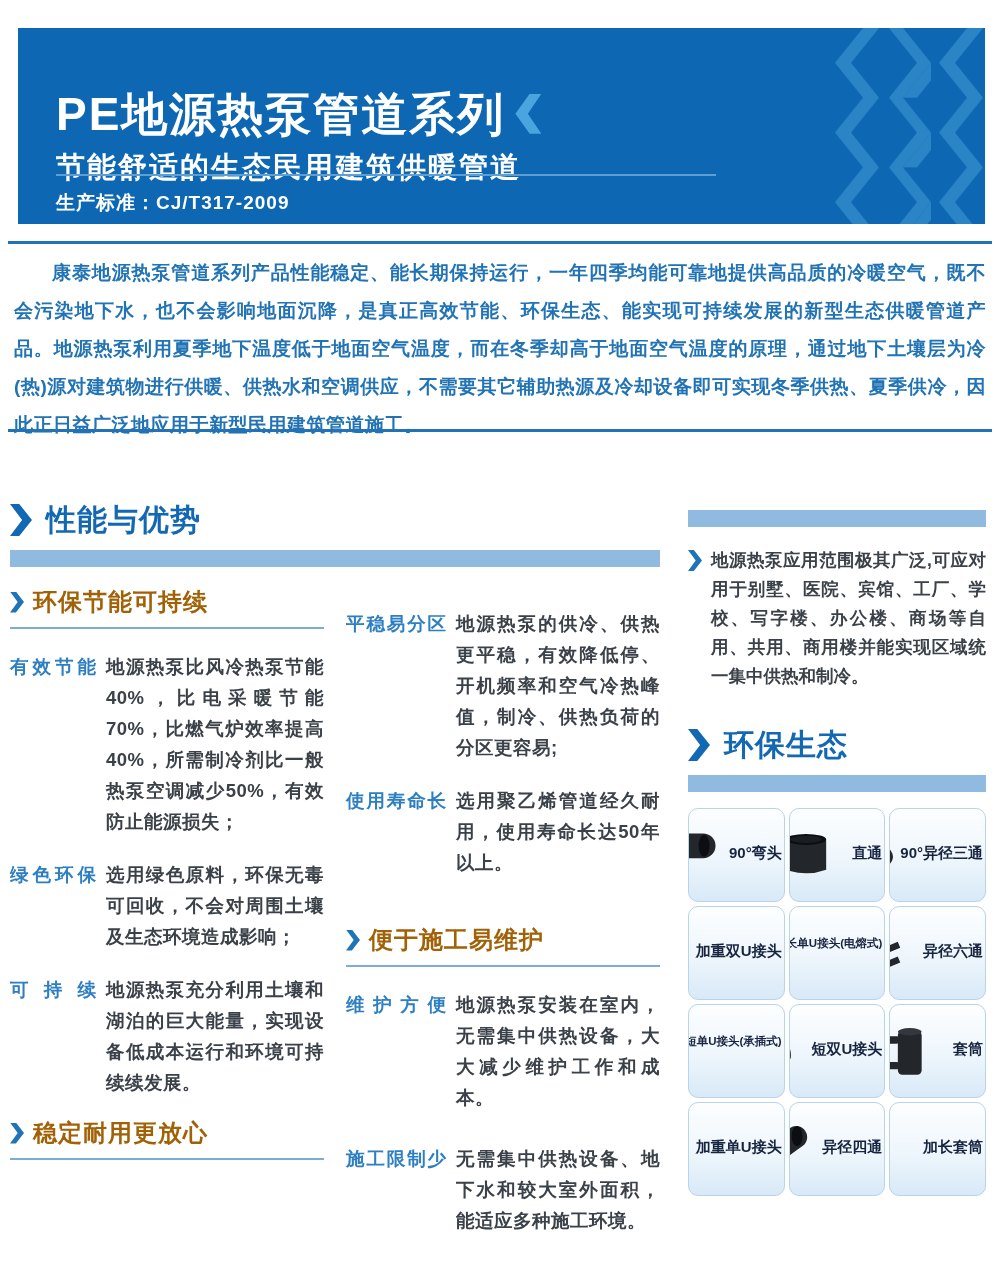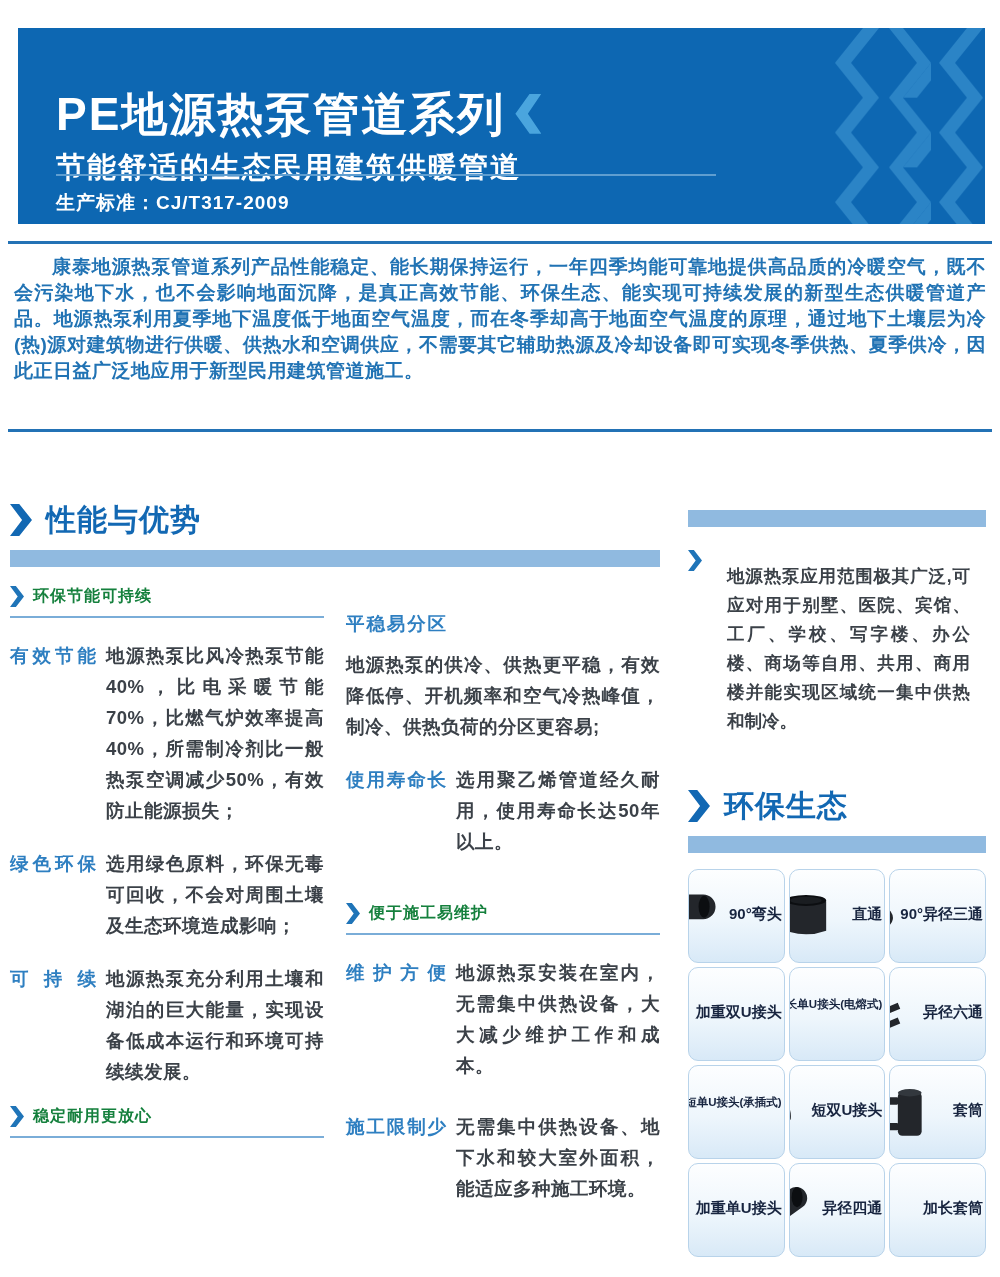--- a/index.html
+++ b/index.html
@@ -23,35 +23,35 @@
   .banner-subtitle{position:absolute;left:38px;top:96px;font-size:29px;font-weight:bold;letter-spacing:2px;}
   .banner-divider{position:absolute;left:38px;top:146px;width:660px;height:2px;background:#5f9ed0;}
   .banner-standard{position:absolute;left:38px;top:162px;font-size:19px;font-weight:bold;letter-spacing:1px;}
 
   
   .rule{position:absolute;left:8px;width:984px;height:3px;background:#2372b5;}
   .rule-top{top:241px;}
   .rule-bottom{top:429px;}
   .intro{
     position:absolute;left:14px;top:254px;width:972px;
-    font-size:19px;line-height:26px;color:#2173b4;font-weight:bold;
+    font-size:19px;line-height:38px;color:#2173b4;font-weight:bold;
     text-align:justify;text-indent:2em;letter-spacing:0.5px;margin:0;
   }
 
   
   .sec-header{display:flex;align-items:center;gap:14px;height:40px;}
   .sec-header .chev{width:22px;height:32px;background:#1268b3;flex:none;
     clip-path:polygon(0 0,42% 0,100% 50%,42% 100%,0 100%,55% 50%);}
   .sec-title{font-size:30px;font-weight:bold;color:#1268b3;letter-spacing:1px;}
   .blue-bar{height:17px;background:#90bae0;margin-top:10px;}
 
   .sub-heading{display:flex;align-items:center;gap:9px;margin-top:19px;}
   .sub-heading .chev-s{width:14px;height:21px;background:#1f74b8;flex:none;
     clip-path:polygon(0 0,42% 0,100% 50%,42% 100%,0 100%,55% 50%);}
-  .sub-title{font-size:16px;font-weight:bold;color:#15803d;letter-spacing:1px;}
+  .sub-title{font-size:24px;font-weight:bold;color:#a16207;letter-spacing:1px;}
   .sub-underline{height:2px;background:#7aadd8;margin-top:9px;}
 
   
   .perf-wrap{position:absolute;left:10px;top:500px;width:650px;}
   .perf-cols{display:flex;gap:22px;}
   .pcol{width:314px;flex:none;}
   .item{display:flex;gap:10px;margin-top:22px;}
   .item-label{
     flex:none;font-weight:bold;color:#2e7fc1;font-size:18.5px;line-height:31px;
     text-align:justify;text-align-last:justify;
@@ -60,21 +60,21 @@
   .pcol-mid .item-label{width:100px;}
   .item-text{flex:1;font-size:18.5px;line-height:31px;color:#3b4148;font-weight:bold;
     text-align:justify;margin:0;letter-spacing:0.5px;}
 
   
   .right-col{position:absolute;left:688px;top:500px;width:298px;}
   .app-block{display:flex;gap:9px;margin-top:19px;}
   .app-block .chev-s{width:14px;height:21px;background:#1f74b8;flex:none;margin-top:4px;
     clip-path:polygon(0 0,42% 0,100% 50%,42% 100%,0 100%,55% 50%);}
   .app-text{flex:1;font-size:17.5px;line-height:29px;color:#3b4148;font-weight:bold;
-    text-align:justify;margin:16px;}
+    text-align:justify;margin:0;}
   .fittings-header{margin-top:34px;}
 
   
   .grid{margin-top:16px;display:grid;grid-template-columns:repeat(3,1fr);gap:4px;}
   .card{
     height:94px;border:1px solid #b8d3ea;border-radius:10px;
     background:linear-gradient(180deg,#fdfeff 0%,#eef6fc 55%,#d8e9f7 100%);
     display:flex;align-items:center;justify-content:flex-end;
     overflow:hidden;box-sizing:border-box;
   }
@@ -148,21 +148,21 @@
 
         <div class="sub-heading">
           <span class="chev-s"></span>
           <span class="sub-title">稳定耐用更放心</span>
         </div>
         <div class="sub-underline"></div>
 
       </div>
 
       <div class="pcol pcol-mid">
-        <div class="item" style="margin-top:41px;flex-direction:column;">
+        <div class="item" style="margin-top:41px;">
           <span class="item-label">平稳易分区</span>
           <p class="item-text">地源热泵的供冷、供热更平稳，有效降低停、开机频率和空气冷热峰值，制冷、供热负荷的分区更容易;</p>
         </div>
         <div class="item">
           <span class="item-label">使用寿命长</span>
           <p class="item-text">选用聚乙烯管道经久耐用，使用寿命长达50年以上。</p>
         </div>
 
         <div class="sub-heading" style="margin-top:46px;">
           <span class="chev-s"></span>

